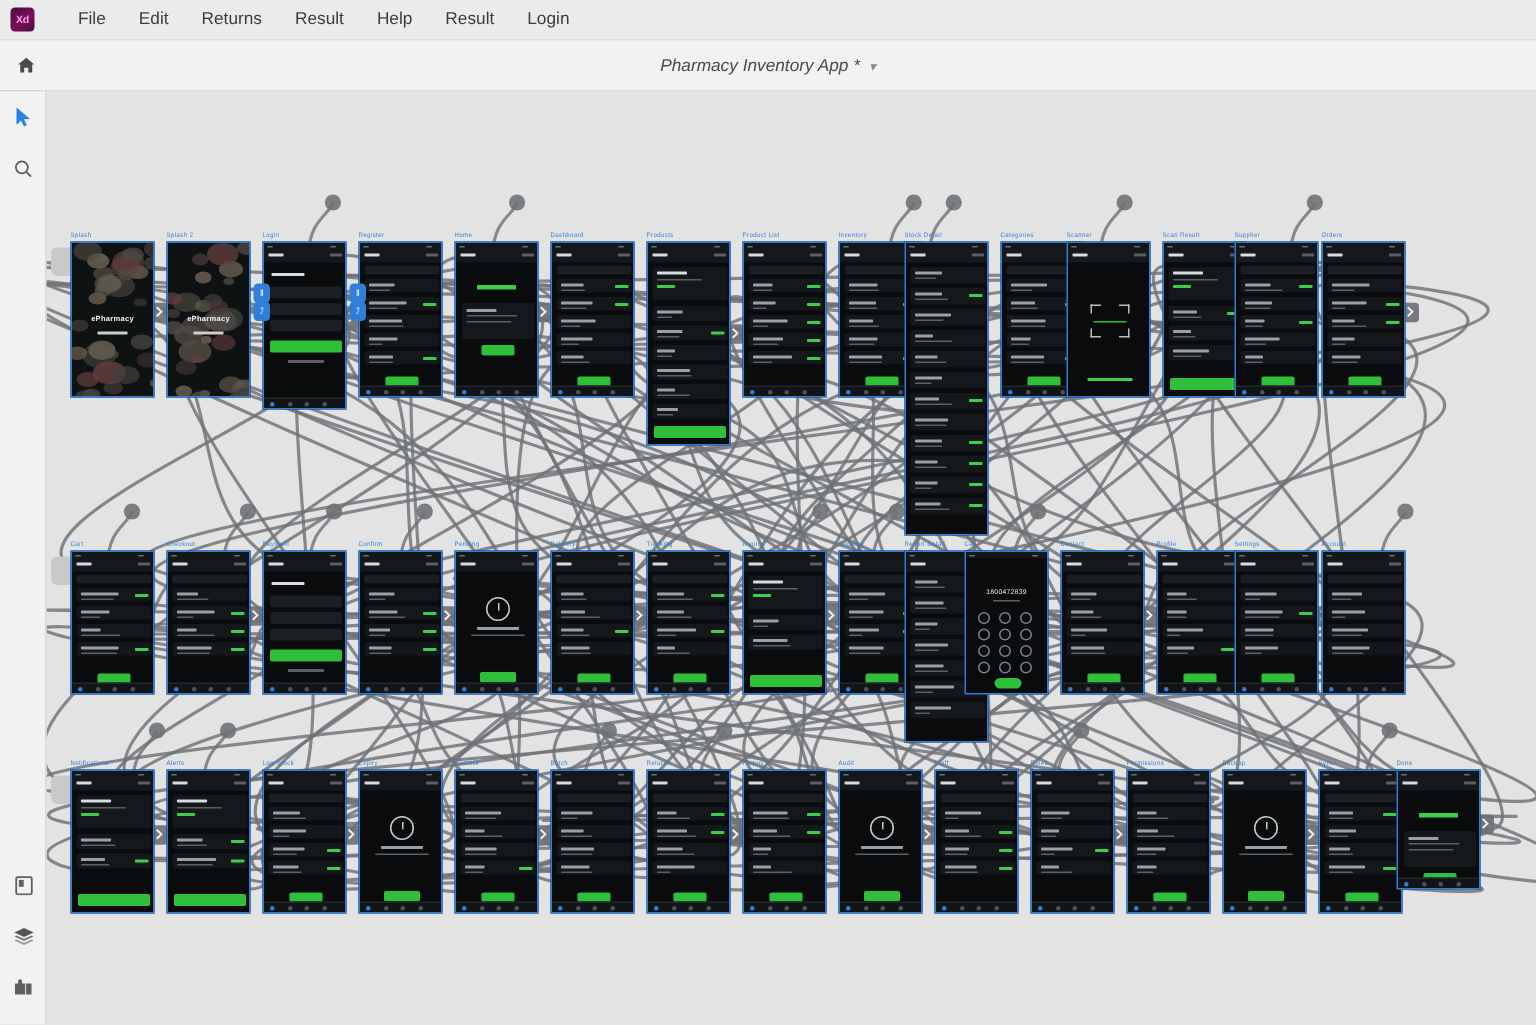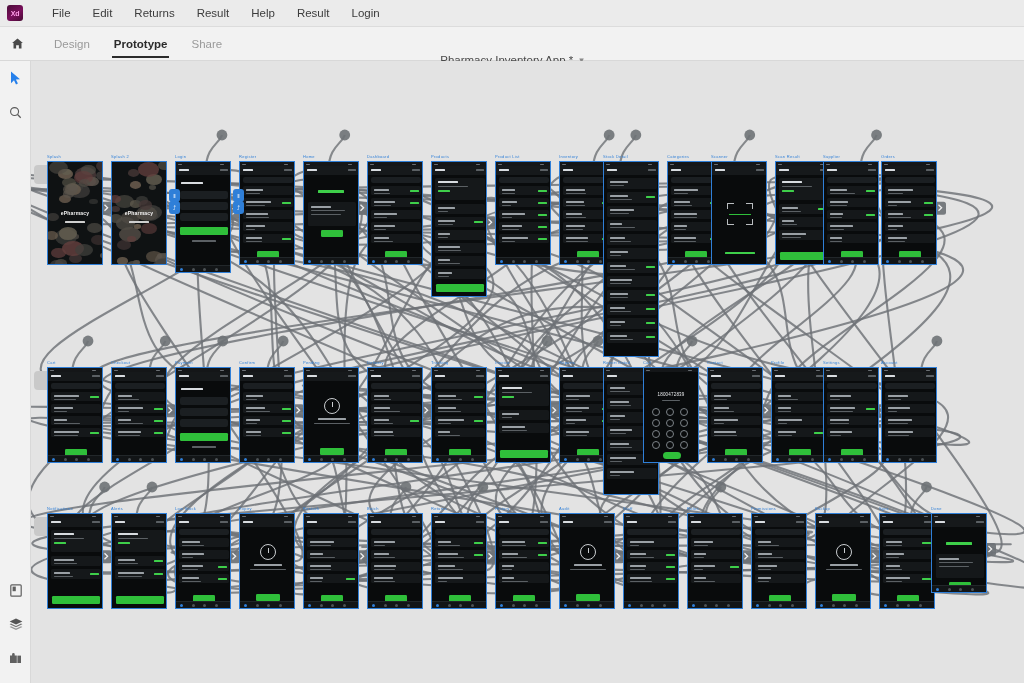--- a/index.html
+++ b/index.html
@@ -45,23 +45,23 @@
   .mode-tab {
     font-size: 11.5px; color: #9a9a9a; padding: 0 12px; height: 34px;
     line-height: 34px; position: relative; cursor: default;
   }
   .mode-tab.active { color: #2b2b2b; font-weight: 600; }
   .mode-tab.active::after {
     content: ""; position: absolute; left: 10px; right: 10px; bottom: 3px;
     height: 2px; background: #2b2b2b;
   }
   .doc-title {
-    position: absolute; left: 0; right: 0; top: 16px; height: 34px;
+    position: absolute; left: 0; right: 0; top: 0; height: 34px;
     display: flex; align-items: center; justify-content: center;
-    gap: 6px; pointer-events: none;
+    gap: 6px; pointer-events: none; font-style: italic;
   }
   .doc-title span { font-size: 11.5px; color: #4a4a4a; }
   .doc-title .chev { color: #8a8a8a; font-size: 9px; pointer-events: auto; }
 
   
   .rail {
     position: absolute; left: 0; top: 61px; width: 31px; height: 622px;
     background: #f2f2f2; border-right: 1px solid #d8d8d8;
   }
   .rail-btn {
@@ -140,25 +140,20 @@
         <div class="menu-item">Login</div>
       </div>
   </div>
 
   <div class="toolbar">
     <div class="home-btn">
       <svg width="13" height="13" viewBox="0 0 16 16">
           <path fill="#4a4a4a" d="M8 1.8 1.4 7.3h1.7V14h3.2v-3.9h3.4V14h3.2V7.3h1.7z"></path>
         </svg>
     </div>
-    <div class="mode-tabs" id="mode-tabs">
-        <div class="mode-tab">Design</div>
-        <div class="mode-tab active">Prototype</div>
-        <div class="mode-tab">Share</div>
-      </div>
     <div class="doc-title">
       <span>Pharmacy Inventory App *</span>
       <span class="chev">▾</span>
     </div>
   </div>
 
   <div class="rail">
     <div class="rail-btn">
       <svg width="12" height="14" viewBox="0 0 12 14">
           <path fill="#2680eb" d="M1 0.6 1 12.2 4 9.3 6 13.4 7.9 12.5 5.9 8.5 10 8.3z"></path>

